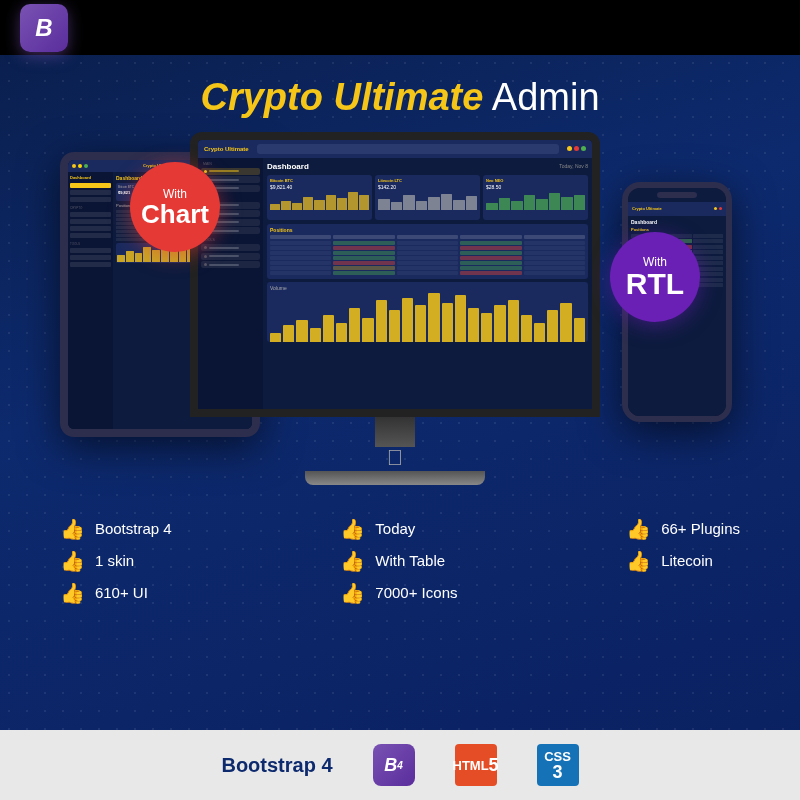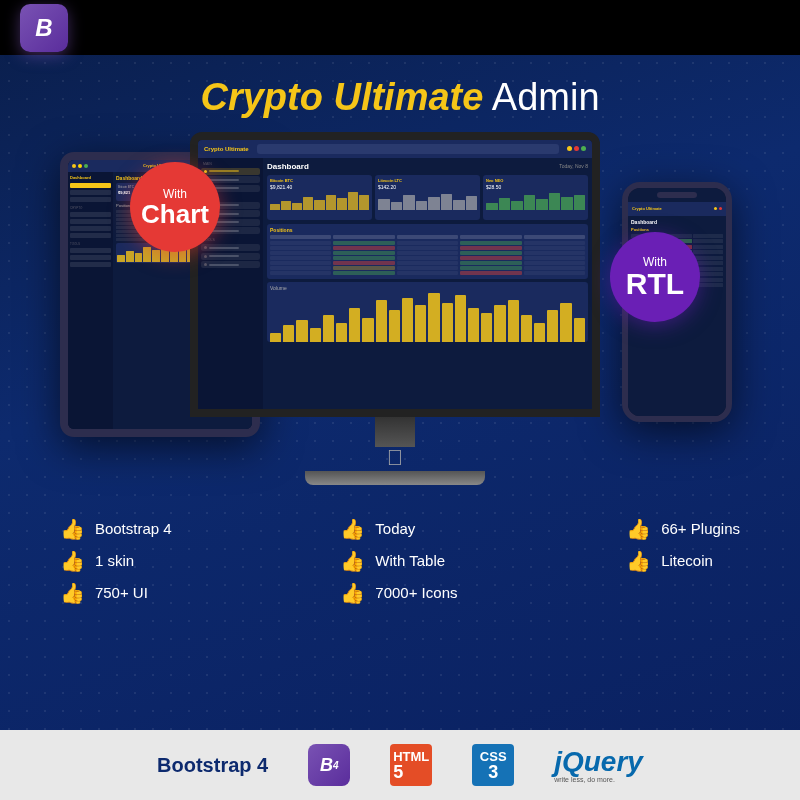--- a/index.html
+++ b/index.html
@@ -1195,21 +1195,21 @@
       <div class="feature-item">
         <span class="feature-icon">👍</span>
         <span class="feature-text">Bootstrap 4</span>
       </div>
       <div class="feature-item">
         <span class="feature-icon">👍</span>
         <span class="feature-text">1 skin</span>
       </div>
       <div class="feature-item">
         <span class="feature-icon">👍</span>
-        <span class="feature-text">750+ UI</span>
+        <span class="feature-text">610+ UI</span>
       </div>
     </div>
     <div class="feature-col">
       <div class="feature-item">
         <span class="feature-icon">👍</span>
         <span class="feature-text">Today</span>
       </div>
       <div class="feature-item">
         <span class="feature-icon">👍</span>
         <span class="feature-text">With Table</span>
@@ -1238,35 +1238,29 @@
 
   <div class="tech-logo">
     <div class="bs4-logo">
       <span>B</span>
       <sup style="font-size:10px;font-weight:900;">4</sup>
     </div>
   </div>
 
   <div class="tech-logo">
     <div class="html5-logo">
-      <div style="display:flex;flex-direction:column;">
+      <div style="display:flex;flex-direction:row;align-items:center;">
         <div style="font-size:13px;font-weight:900;line-height:1;">HTML</div>
         <div style="font-size:18px;font-weight:900;line-height:1;">5</div>
       </div>
     </div>
   </div>
 
   <div class="tech-logo">
     <div class="css3-logo">
       <div style="display:flex;flex-direction:column;align-items:center;">
         <div style="font-size:13px;font-weight:900;line-height:1;">CSS</div>
         <div style="font-size:18px;font-weight:900;line-height:1;">3</div>
       </div>
     </div>
   </div>
 
-  <div class="jquery-logo">
-    <div>
-      <div class="jquery-brand"><em style="color:#0769ad;font-style:italic;font-size:28px;font-weight:900;">jQuery</em></div>
-      <div class="jquery-slogan">write less, do more.</div>
-    </div>
-  </div>
 </div>
 
 </body></html>

